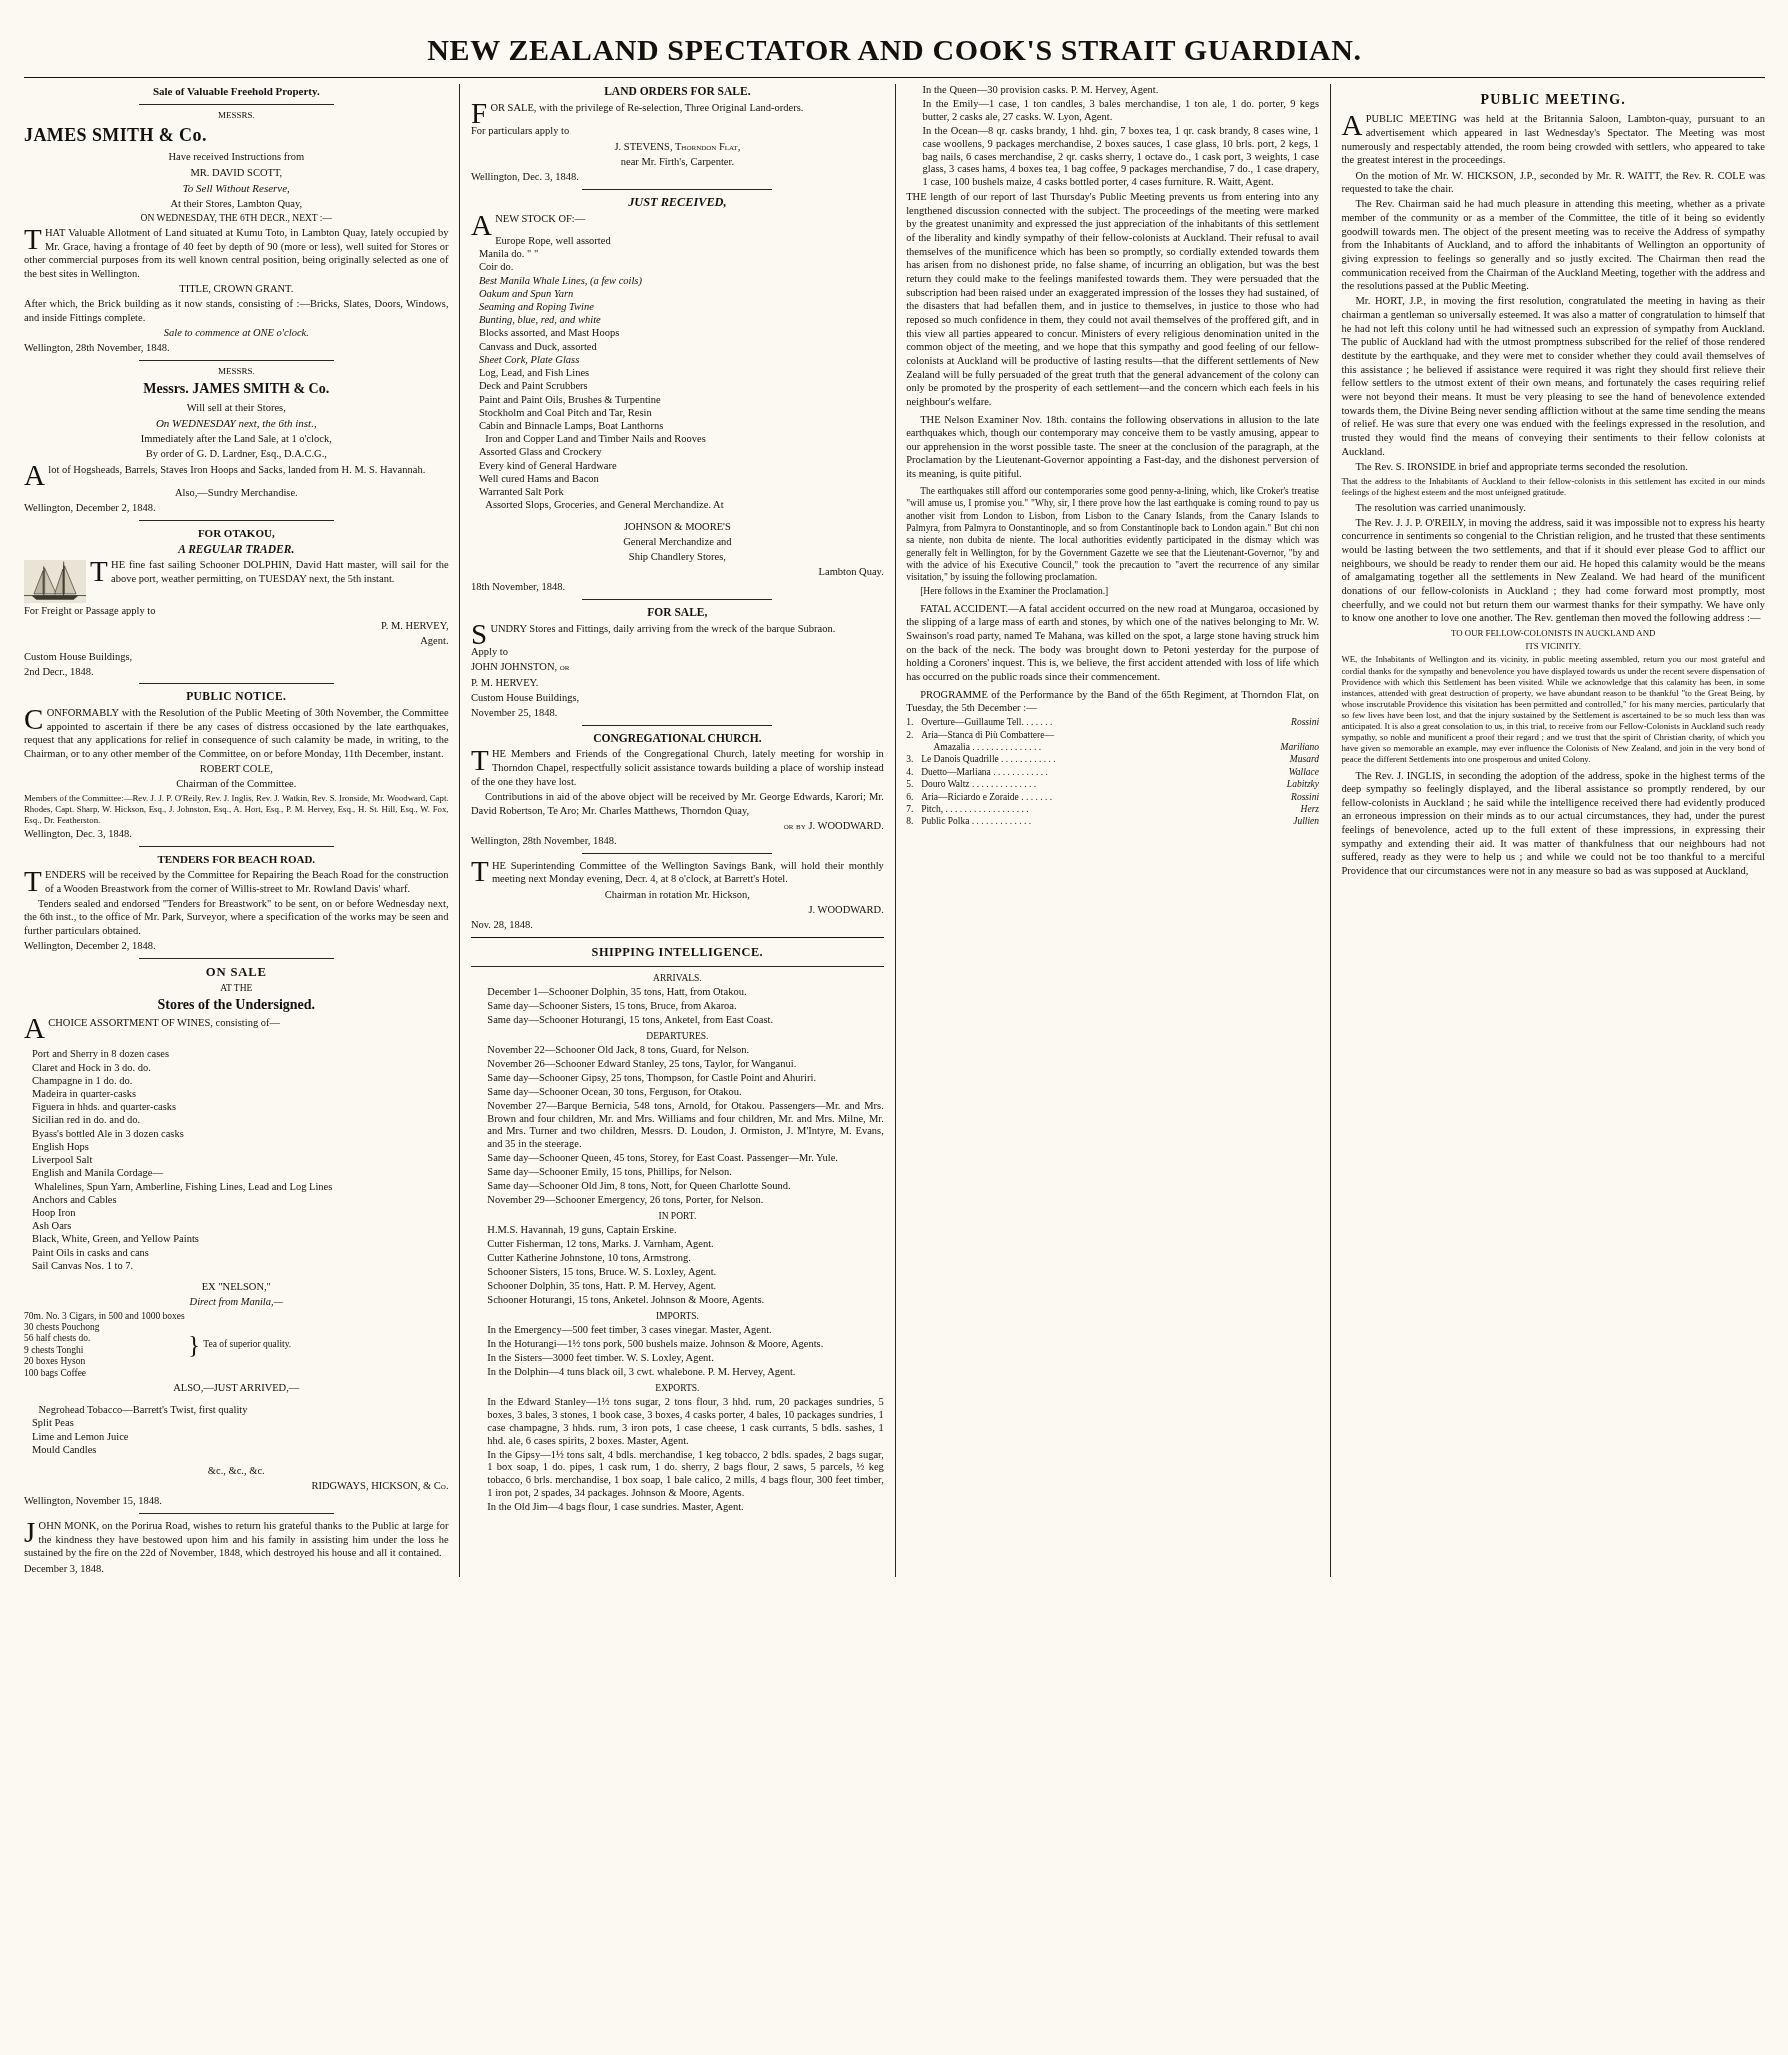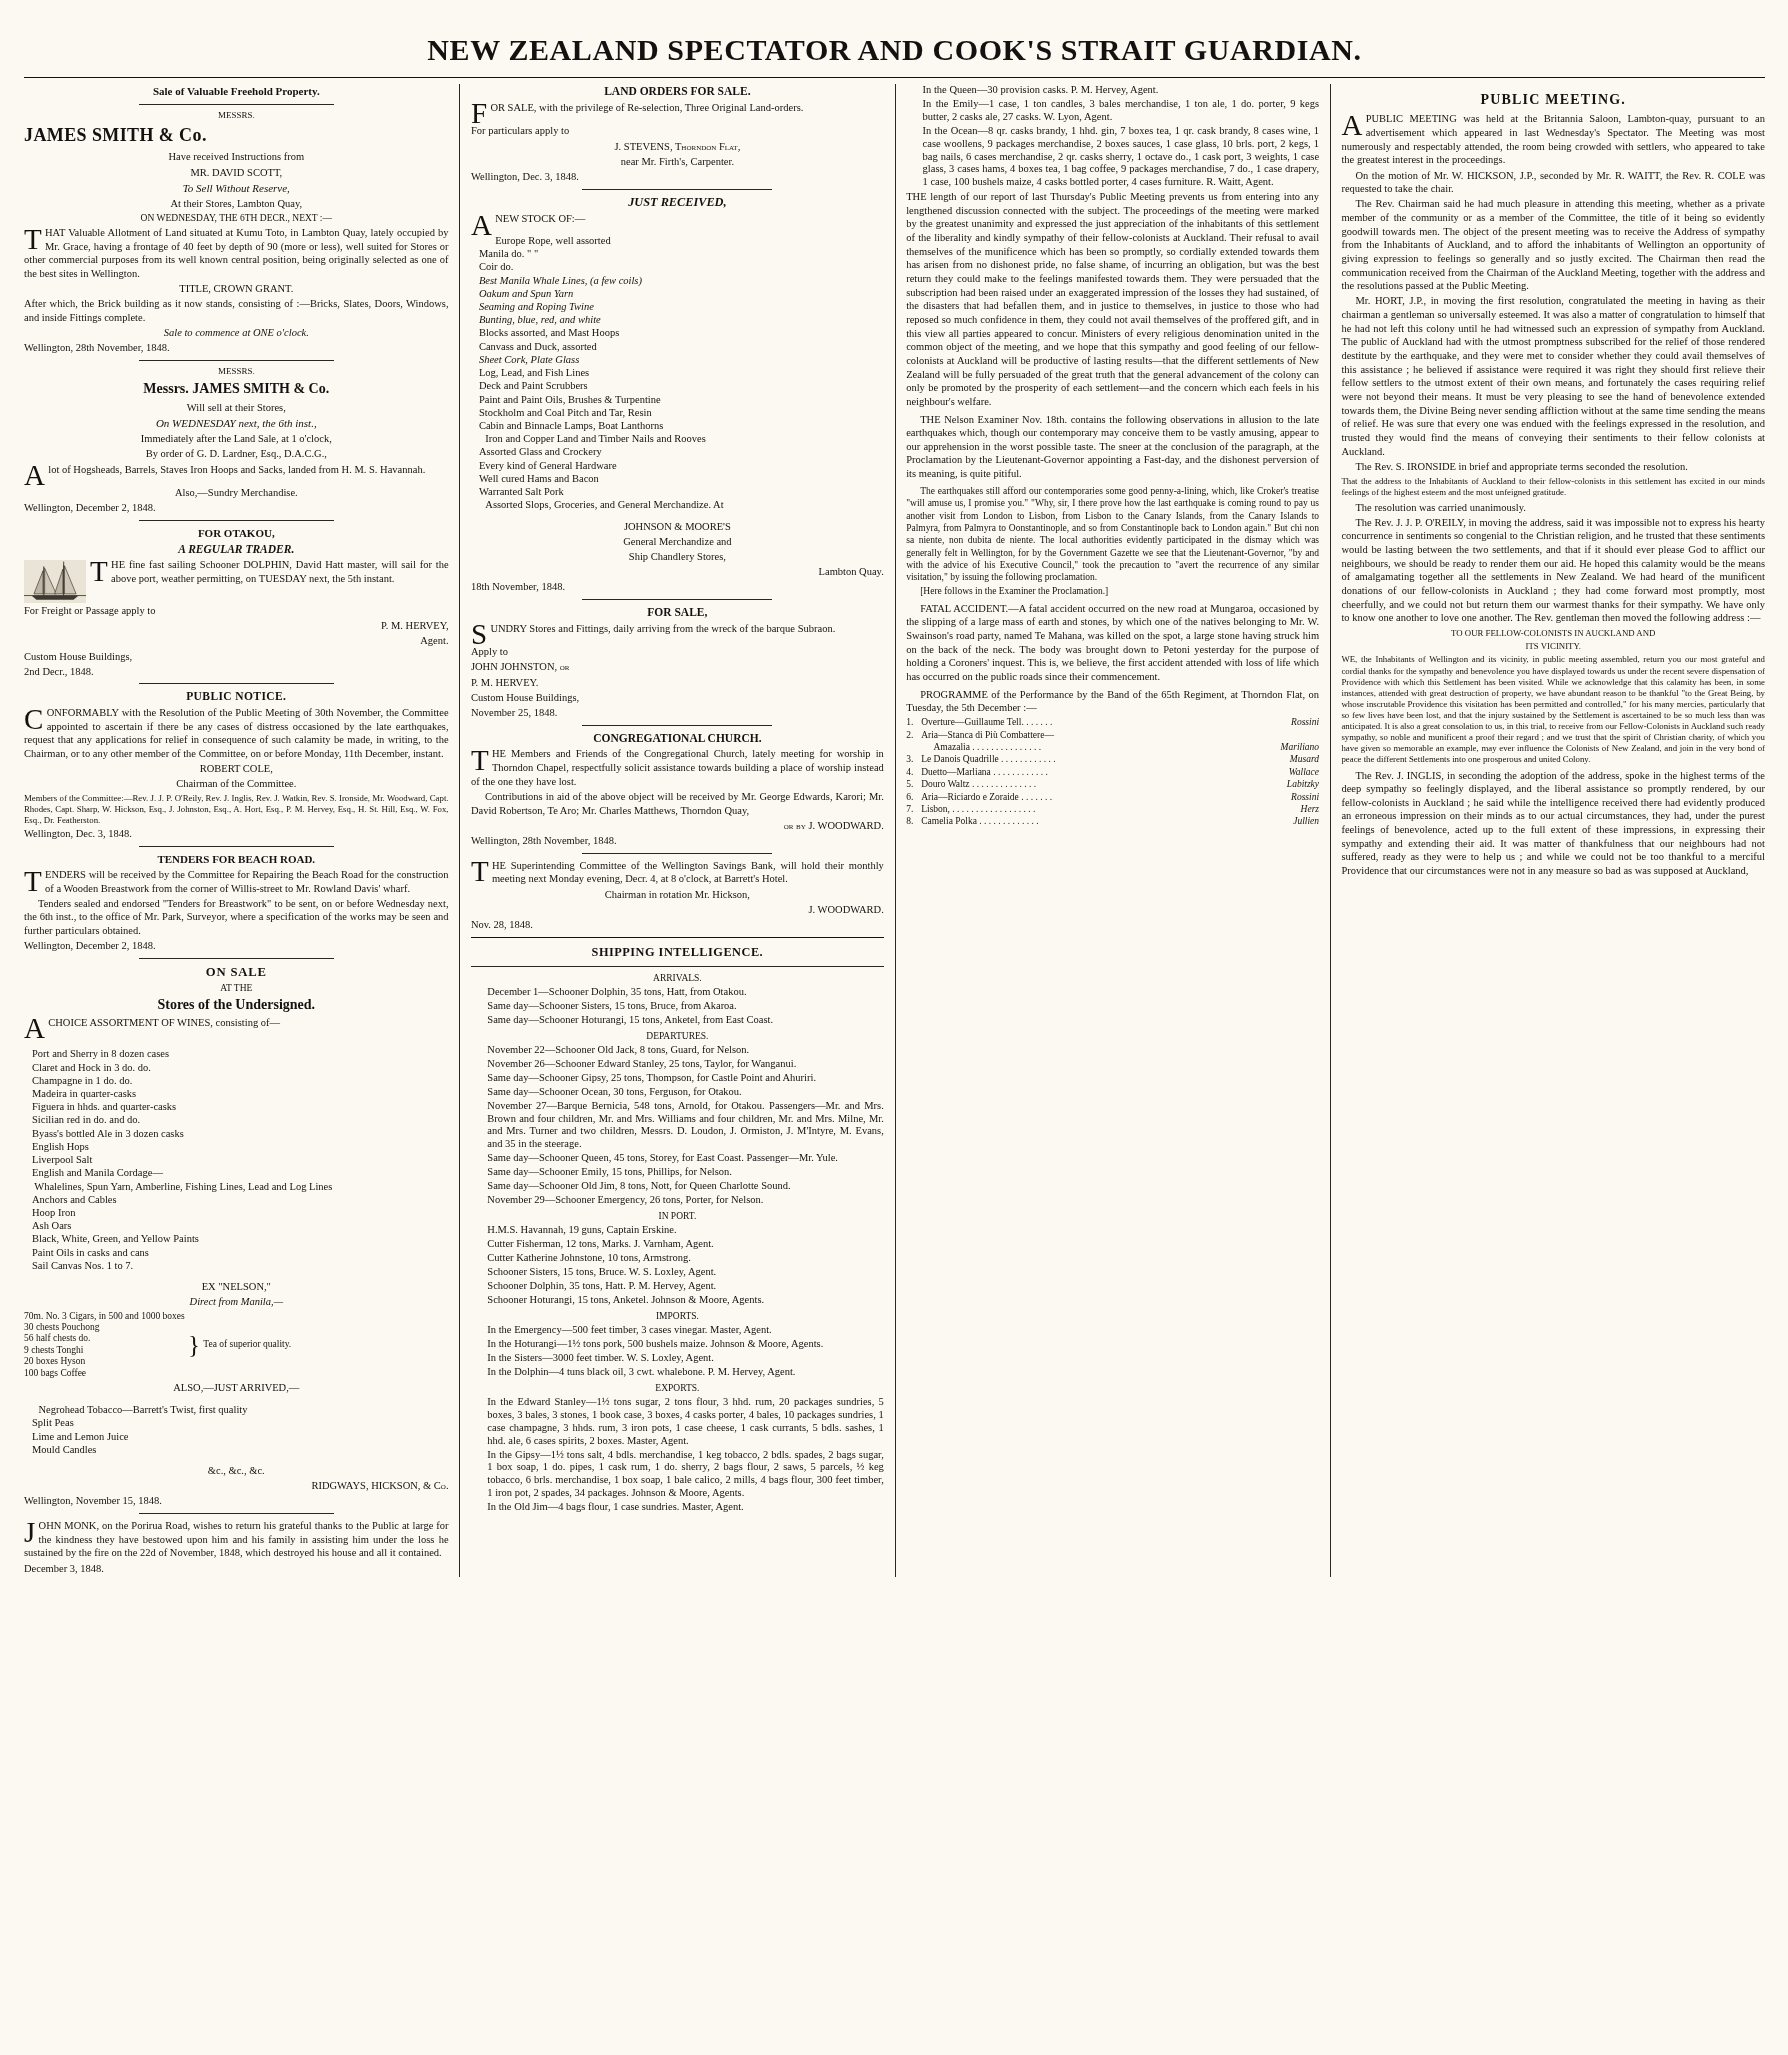--- a/index.html
+++ b/index.html
@@ -481,26 +481,26 @@
             <td>Douro Waltz . . . . . . . . . . . . . .</td>
             <td class="r">Labitzky</td>
           </tr>
           <tr>
             <td>6.</td>
             <td>Aria—Riciardo e Zoraide . . . . . . .</td>
             <td class="r">Rossini</td>
           </tr>
           <tr>
             <td>7.</td>
-            <td>Lisbon, . . . . . . . . . . . . . . . . . .</td>
+            <td>Pitch, . . . . . . . . . . . . . . . . . .</td>
             <td class="r">Herz</td>
           </tr>
           <tr>
             <td>8.</td>
-            <td>Camelia Polka . . . . . . . . . . . . .</td>
+            <td>Public Polka . . . . . . . . . . . . .</td>
             <td class="r">Jullien</td>
           </tr>
         </tbody>
       </table>
 
     </div>
 
     <div class="col">
 
       <h2 class="sec" style="font-size:14px;letter-spacing:1.2px;">PUBLIC MEETING.</h2>

